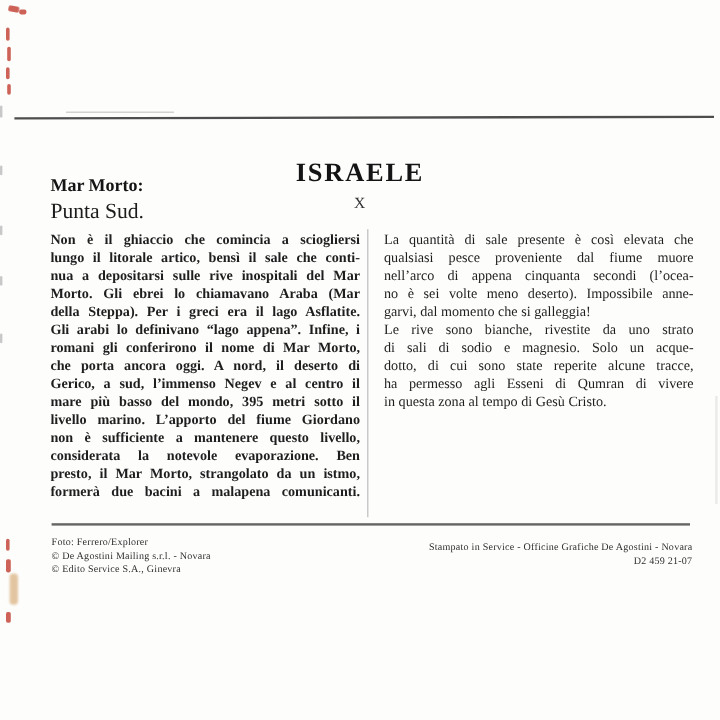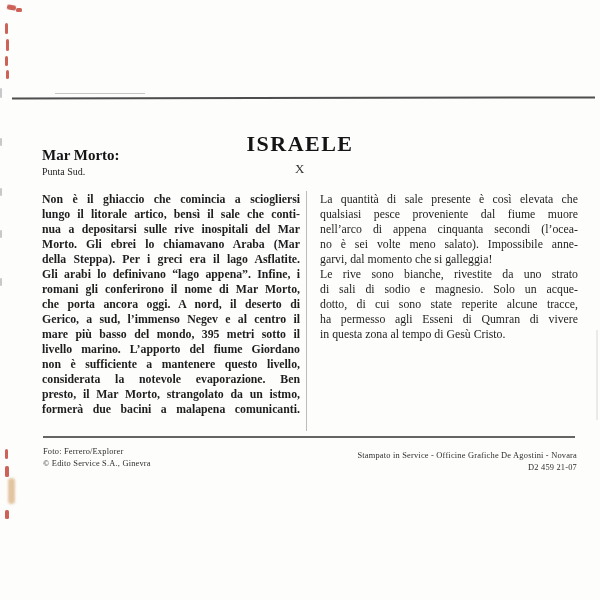--- a/index.html
+++ b/index.html
@@ -34,21 +34,21 @@
   .series-marker{
     position:absolute;left:0;top:161px;width:600px;text-align:center;
     font-size:13px;color:#333333;letter-spacing:.5px;
   }
   .subject-title{
     position:absolute;left:42px;top:147px;
     font-size:15px;font-weight:bold;color:#141414;text-align:center;
   }
   .subject-subtitle{
     position:absolute;left:42px;top:166px;
-    font-size:10px;color:#1c1c1c;
+    font-size:18px;color:#1c1c1c;
   }
   
   .col{position:absolute;top:192px;width:258px;}
   .col-left{left:42px;font-weight:bold;}
   .col-right{left:320px;}
   .tl{
     height:15px;line-height:15px;overflow:hidden;
     font-size:11.8px;color:#1e1e1e;
     text-align:justify;text-align-last:justify;
     -moz-text-align-last:justify;
@@ -103,31 +103,32 @@
     <div class="tl">non è sufficiente a mantenere questo livello,</div>
     <div class="tl">considerata la notevole evaporazione. Ben</div>
     <div class="tl">presto, il Mar Morto, strangolato da un istmo,</div>
     <div class="tl">formerà due bacini a malapena comunicanti.</div>
   </div>
 
   <div class="col col-right">
     <div class="tl">La quantità di sale presente è così elevata che</div>
     <div class="tl">qualsiasi pesce proveniente dal fiume muore</div>
     <div class="tl">nell’arco di appena cinquanta secondi (l’ocea-</div>
-    <div class="tl">no è sei volte meno salato). Impossibile anne-</div>
+    <div class="tl">no è sei volte meno deserto). Impossibile anne-</div>
     <div class="tl end">garvi, dal momento che si galleggia!</div>
     <div class="tl">Le rive sono bianche, rivestite da uno strato</div>
     <div class="tl">di sali di sodio e magnesio. Solo un acque-</div>
     <div class="tl">dotto, di cui sono state reperite alcune tracce,</div>
     <div class="tl">ha permesso agli Esseni di Qumran di vivere</div>
     <div class="tl end">in questa zona al tempo di Gesù Cristo.</div>
   </div>
 
   <div class="credits-left">
     <div>Foto: Ferrero/Explorer</div>
+    <div>© De Agostini Mailing s.r.l. - Novara</div>
     <div>© Edito Service S.A., Ginevra</div>
   </div>
   <div class="credits-right">
     <div>Stampato in Service - Officine Grafiche De Agostini - Novara</div>
     <div>D2 459 21-07</div>
   </div>
 
   <div class="mark red" style="left:7px;top:5px;width:9px;height:5px;transform:rotate(10deg);"></div>
   <div class="mark red" style="left:16px;top:8px;width:6px;height:4px;"></div>
   <div class="mark red" style="left:5px;top:23px;width:3px;height:11px;"></div>

